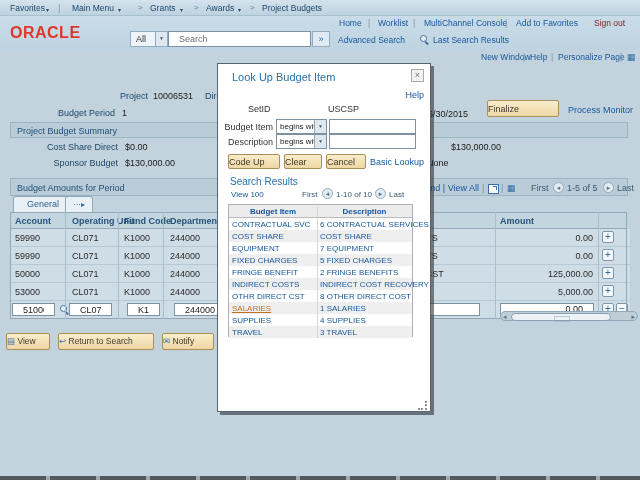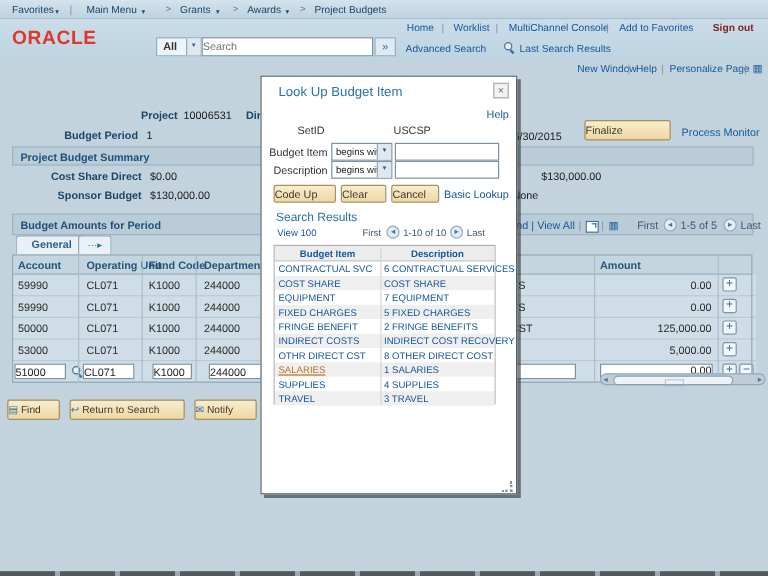--- a/index.html
+++ b/index.html
@@ -1,29 +1,29 @@
 <!DOCTYPE html>
 <html><head>
 <meta charset="utf-8">
 <style>
   html,body{margin:0;padding:0}
   #screen{position:relative;width:640px;height:480px;background:#c2d3dd;
     font-family:"Liberation Sans",sans-serif;overflow:hidden;font-size:9px;color:#222}
   .abs{position:absolute}
   .lnk{color:#15569c;cursor:pointer;text-decoration:none;white-space:nowrap}
-  .bld{font-weight:bold}
+  .bld{font-weight:normal}
   .nav{color:#1d4568;white-space:nowrap}
   .sep{color:#7d93a5}
   .caret{font-size:6px;color:#2b4a66}
   .crumbsep{color:#5f7a8e;font-size:8px}
   .f8{font-size:8.5px}
   .band{background:#b9ccd8;border:1px solid #9db4c2;box-sizing:border-box}
   .btn-tan{background:linear-gradient(#f9edcb,#eed7a5);border:1px solid #a98f58;border-radius:2px;
     color:#40392a;text-align:left;cursor:pointer;box-sizing:border-box}
-  .inp{background:#fff;border:1px solid #7c91a2;font-size:9px;padding:0 0;
+  .inp{background:#fff;border:1px solid #7c91a2;font-size:9px;padding:0 10px;
     font-family:"Liberation Sans",sans-serif;box-sizing:border-box;color:#222}
   .inp::placeholder{color:#707070}
   .sel{background:#fff;border:1px solid #7c91a2;box-sizing:border-box;font-size:8px;color:#222}
   .sel .seltxt{position:absolute;left:3px;top:2px;white-space:nowrap}
   .db{position:absolute;right:0;top:0;bottom:0;width:11px;background:#dfe8ef;
     border-left:1px solid #93a9ba;color:#3c5а74;color:#3c5a74;font-size:5px;text-align:center;line-height:13px;cursor:pointer}
   .mag{position:relative;display:inline-block;width:11px;height:11px;cursor:pointer}
   .mag::before{content:"";position:absolute;left:1px;top:1px;width:5px;height:5px;
     border:1.5px solid #44719c;border-radius:50%;background:#eaf1f6}
   .mag::after{content:"";position:absolute;left:7px;top:7px;width:4px;height:1.6px;
@@ -153,21 +153,21 @@
       <span class="popicon" style="left:477px;top:5px"></span>
       <span class="abs sep" style="left:490px;top:4px">|</span>
       <span class="abs gridicon" style="left:496px;top:4px">▦</span>
       <span class="abs pgtxt" style="left:520px;top:4px">First</span>
       <span class="abs pagec" style="left:542px;top:3px">◂</span>
       <span class="abs pgtxt" style="left:556px;top:4px">1-5 of 5</span>
       <span class="abs pagec" style="left:592px;top:3px">▸</span>
       <span class="abs pgtxt" style="left:606px;top:4px">Last</span>
     </div>
 
-    <div class="tab" style="left:3px;top:18px;width:60px;font-weight:bold;color:#2d5f8a;line-height:15px">General</div>
+    <div class="tab" style="left:3px;top:18px;width:60px;font-weight:normal;color:#2d5f8a;line-height:15px">General</div>
     <div class="tab" style="left:55px;top:18px;width:28px;color:#2e6da4;font-size:8px;line-height:15px">···▸</div>
 
     <div class="ghead" style="top:34px">
       <span style="left:5px">Account</span>
       <span style="left:62px">Operating Unit</span>
       <span style="left:114px">Fund Code</span>
       <span style="left:160px">Department</span>
       <span style="left:352px">Budget Item</span>
       <span style="left:490px">Amount</span>
     </div>
@@ -238,21 +238,21 @@
       <span class="sarrow" style="left:2px">◂</span>
       <div class="scrlthumb" style="left:10px;top:1px;width:100px;height:8px">
         <span class="grip"></span>
       </div>
       <span class="sarrow" style="right:2px">▸</span>
     </div>
   </div>
 
   <div class="abs btn-tan" style="left:6px;top:333px;width:44px;height:17px;line-height:15px;font-size:8.5px">
     <span style="color:#3a6ea5">▤</span>
-    <span>Find</span>
+    <span>View</span>
   </div>
   <div class="abs btn-tan" style="left:58px;top:333px;width:96px;height:17px;line-height:15px;font-size:8.5px">
     <span style="color:#3a6ea5">↩</span>
     <span>Return to Search</span>
   </div>
   <div class="abs btn-tan" style="left:162px;top:333px;width:52px;height:17px;line-height:15px;font-size:8.5px">
     <span style="color:#3a6ea5">✉</span>
     <span>Notify</span>
   </div>
 

